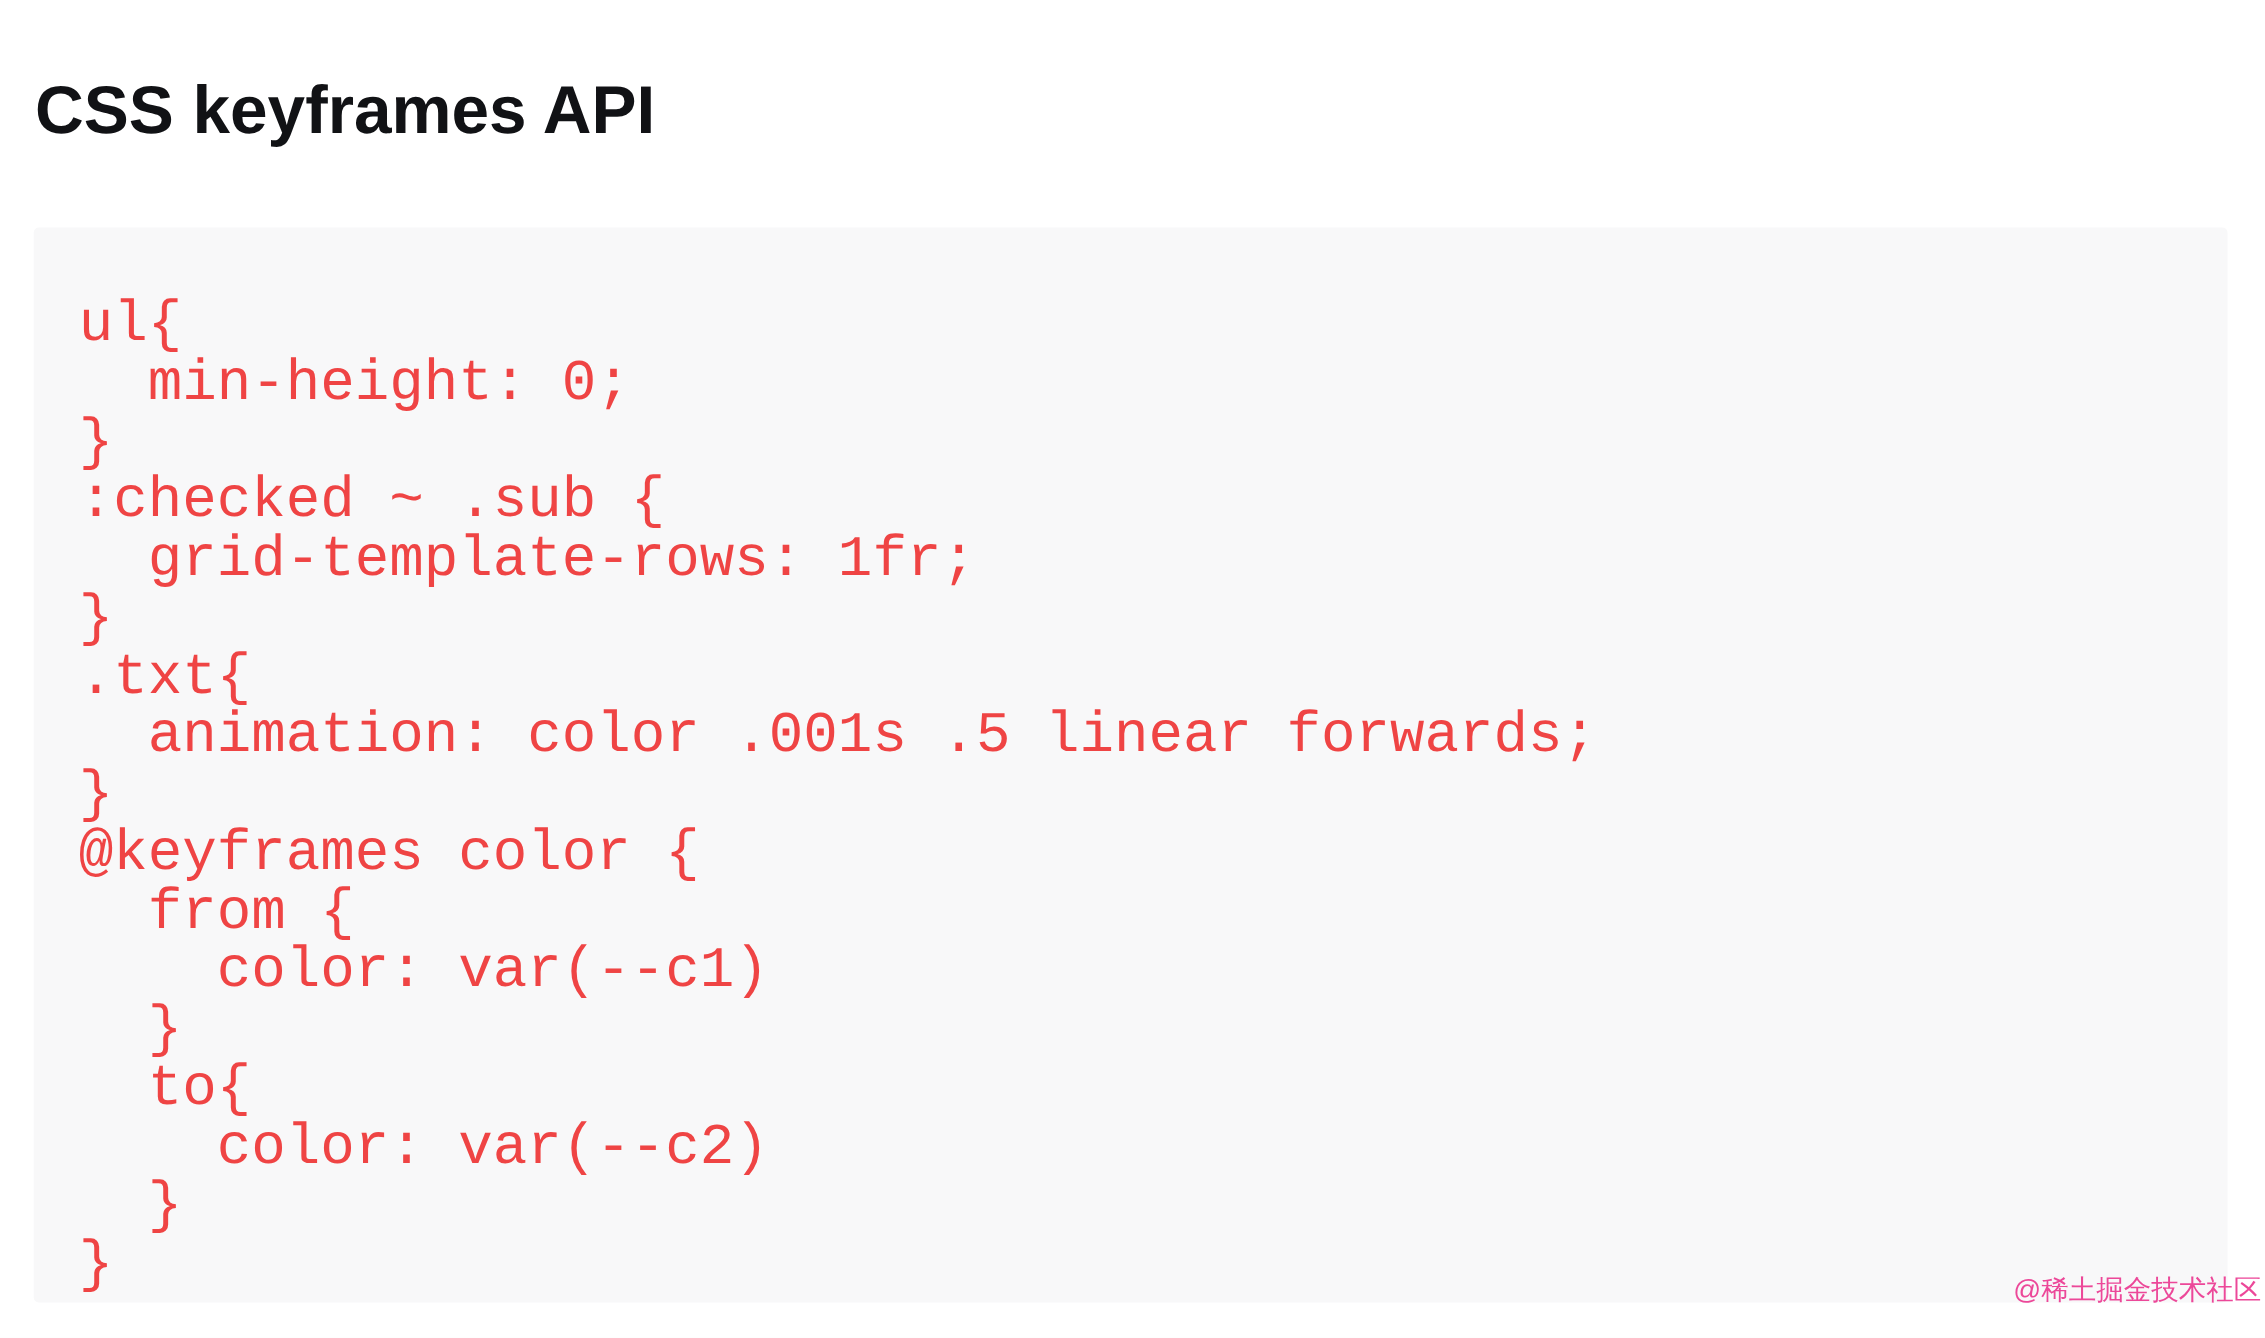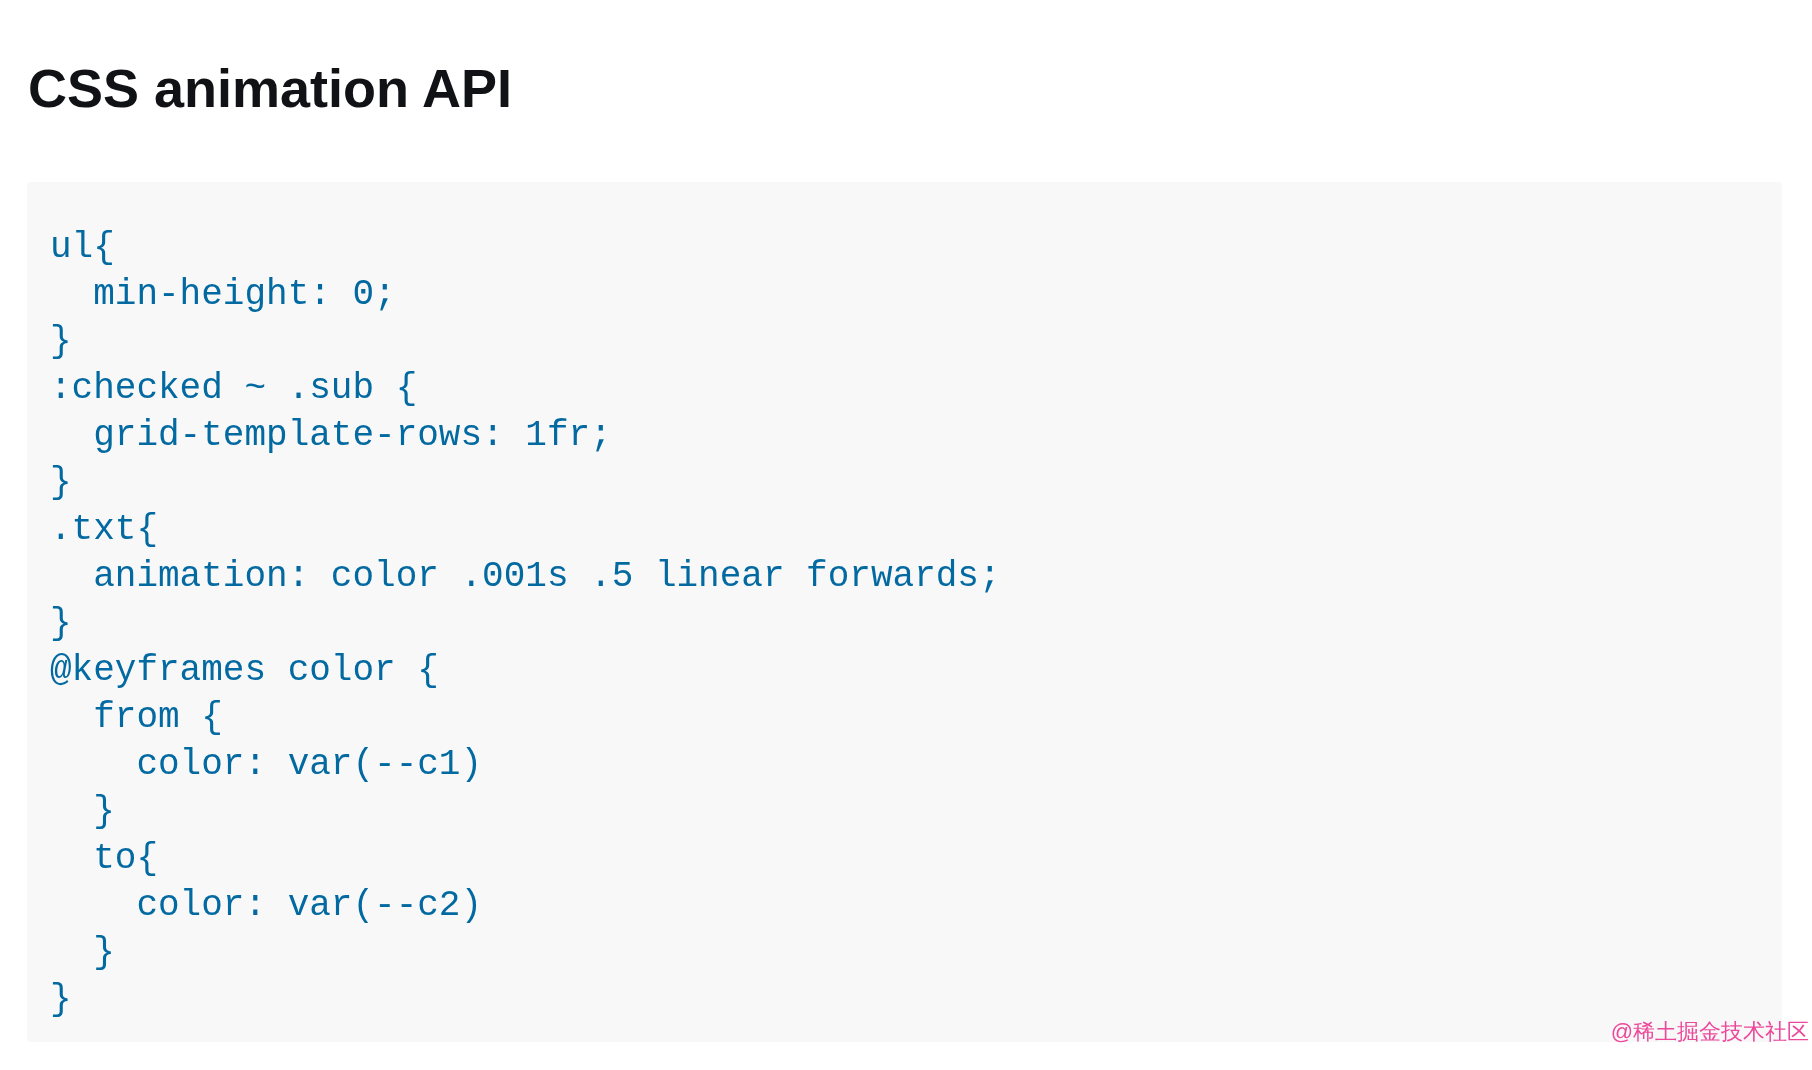--- a/index.html
+++ b/index.html
@@ -32,43 +32,43 @@
     top: 182px;
     width: 1755px;
     height: 860px;
     box-sizing: border-box;
     background: #f8f8f9;
     border-radius: 4px;
     padding: 42px 24px 18px 23px;
     overflow: hidden;
   }
   .code-block pre {
-    margin: 0;
+    margin: 13px;
     font-family: "Liberation Mono", "DejaVu Sans Mono", monospace;
-    font-size: 36px;
+    font-size: 46px;
     line-height: 47px;
-    color: #0369a1;
+    color: #ef4444;
     white-space: pre;
   }
   .watermark {
     position: absolute;
     right: 3px;
     top: 1018px;
     font-size: 22px;
     line-height: 28px;
     color: #ec4899;
     font-family: "Liberation Sans", "DejaVu Sans", sans-serif;
     text-align: right;
     white-space: nowrap;
   }
 </style>
 </head>
 <body>
 
-<h1 class="page-title">CSS animation API</h1>
+<h1 class="page-title">CSS keyframes API</h1>
 
 <div class="code-block">
   <pre>ul{
   min-height: 0;
 }
 :checked ~ .sub {
   grid-template-rows: 1fr;
 }
 .txt{
   animation: color .001s .5 linear forwards;

